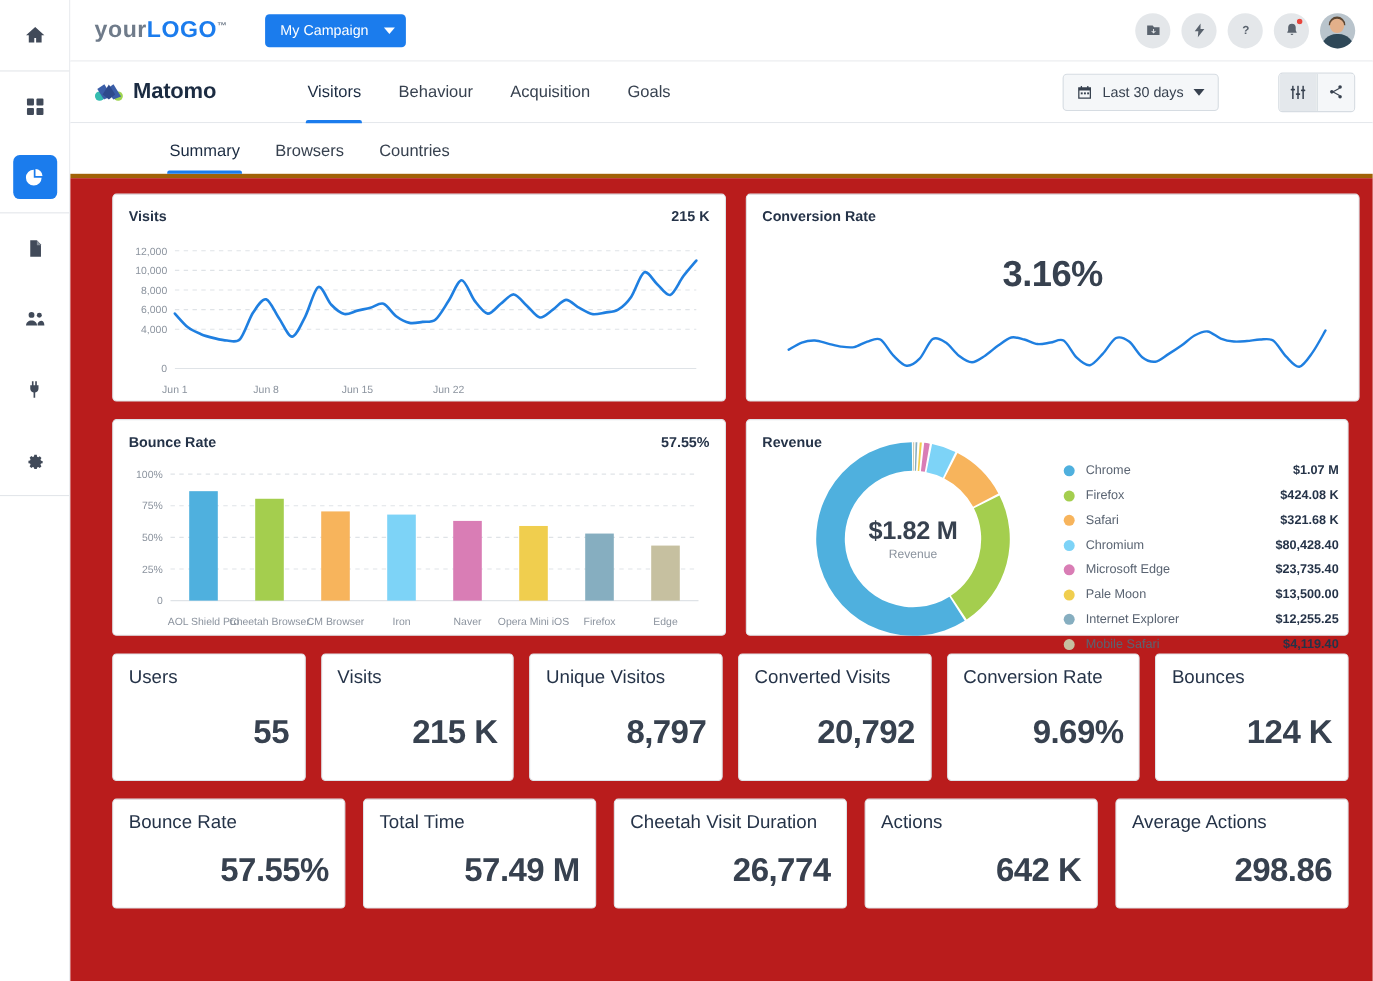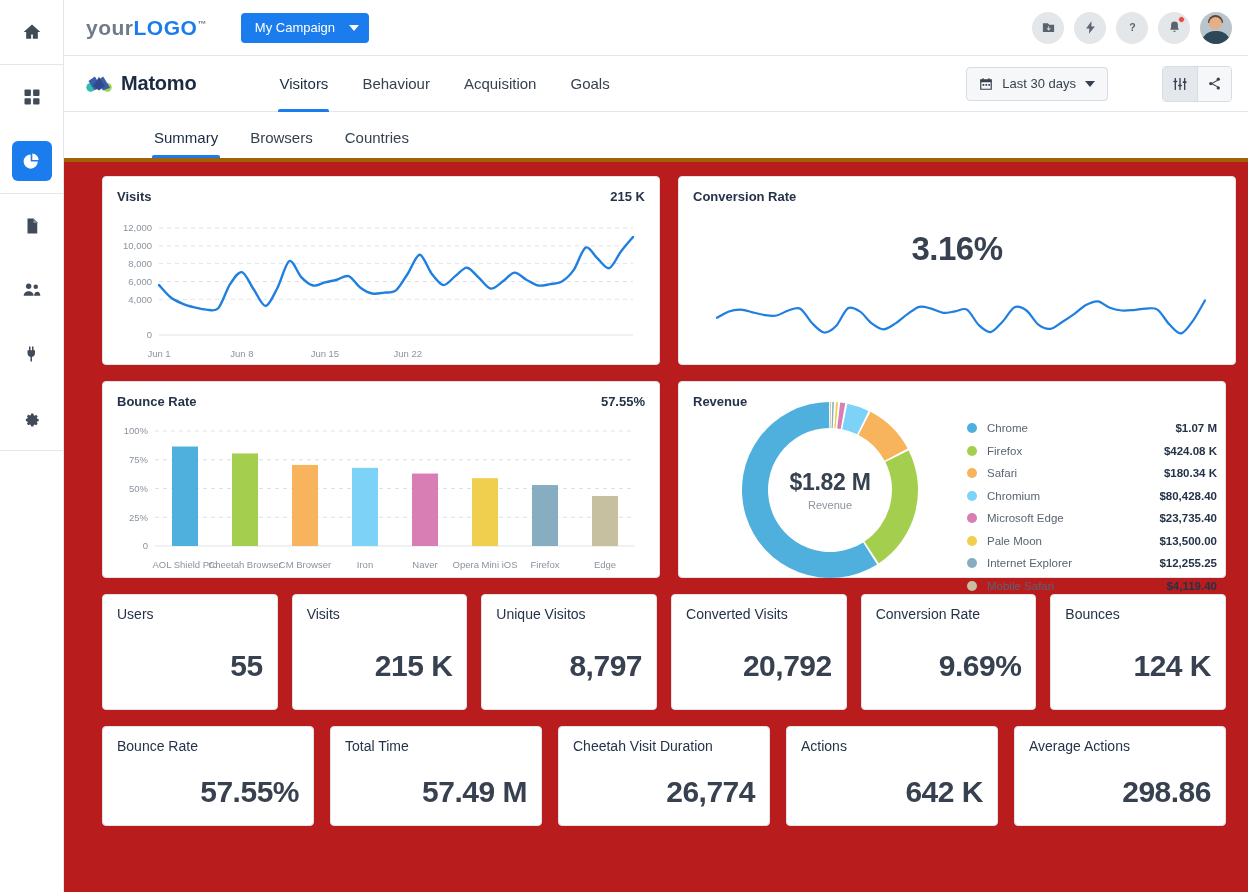--- a/index.html
+++ b/index.html
@@ -136,21 +136,21 @@
   .card-kpi { font-size: 13px; font-weight: 700; color: #253348; }
 
   .panel { width: 558px; }
   .panel-body { height: 160px; padding: 8px 10px 0 10px; }
 
   
   .kpi-card {
     flex: 1; height: 116px; background: #fff; border: 1px solid #dfe3e7;
     border-radius: 4px; padding: 11px 14px 0 14px; position: relative;
   }
-  .kpi-label { font-size: 14px; color: #253348; }
+  .kpi-label { font-size: 17px; color: #253348; }
   .kpi-value {
     position: absolute; right: 14px; bottom: 26px;
     font-size: 30px; font-weight: 700; color: #37414f; letter-spacing: -.5px;
   }
   .row-kpi { gap: 14px; }
   .row-kpi2 { gap: 16px; }
   .kpi-card2 { height: 100px; }
   .kpi-card2 .kpi-value { bottom: 16px; }
 
   
@@ -435,21 +435,21 @@
                   <span class="leg-val">$1.07 M</span>
                 </div>
                 <div class="leg-row">
                   <span class="leg-dot" style="background: rgb(164, 206, 78);"></span>
                   <span class="leg-name">Firefox</span>
                   <span class="leg-val">$424.08 K</span>
                 </div>
                 <div class="leg-row">
                   <span class="leg-dot" style="background: rgb(247, 180, 92);"></span>
                   <span class="leg-name">Safari</span>
-                  <span class="leg-val">$180.34 K</span>
+                  <span class="leg-val">$321.68 K</span>
                 </div>
                 <div class="leg-row">
                   <span class="leg-dot" style="background: rgb(125, 211, 247);"></span>
                   <span class="leg-name">Chromium</span>
                   <span class="leg-val">$80,428.40</span>
                 </div>
                 <div class="leg-row">
                   <span class="leg-dot" style="background: rgb(217, 125, 181);"></span>
                   <span class="leg-name">Microsoft Edge</span>
                   <span class="leg-val">$23,735.40</span>

